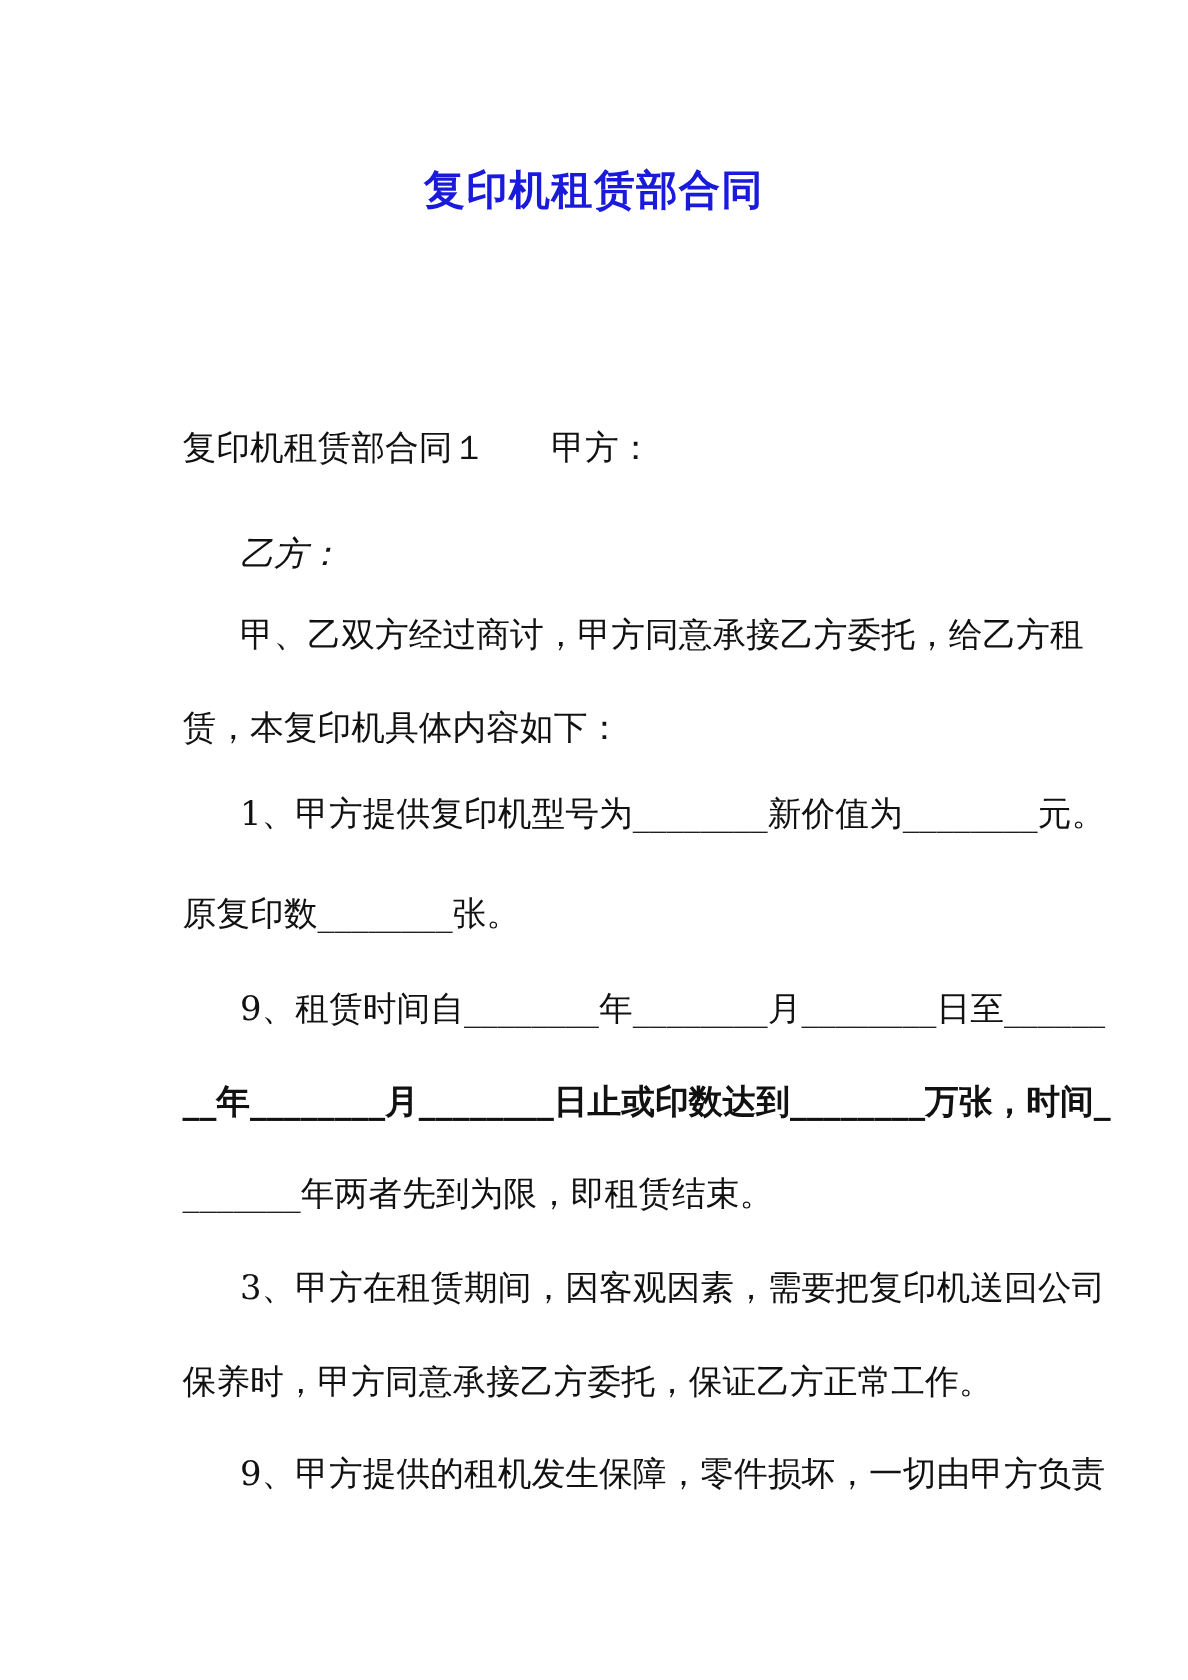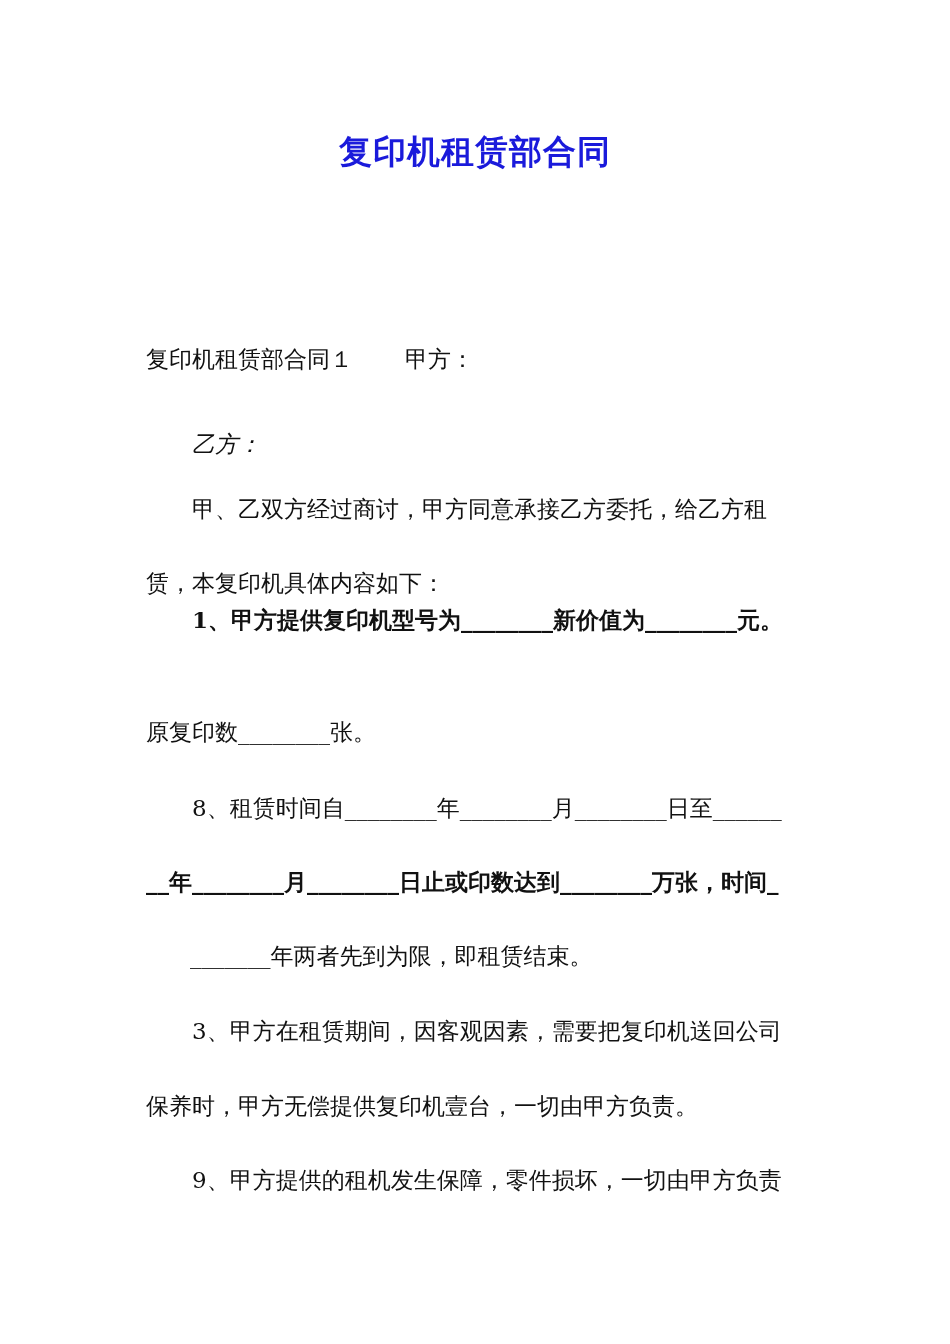--- a/index.html
+++ b/index.html
@@ -32,21 +32,21 @@
       font-family: "DejaVu Sans", "Liberation Sans", sans-serif;
       font-size: 33px;
       font-weight: bold;
       color: #1a1adb;
       letter-spacing: 1px;
       line-height: 48px;
     }
     .line {
       position: absolute;
       left: 146px;
-      font-size: 23px;
+      font-size: 27px;
       line-height: 32px;
       white-space: pre;
       color: #111111;
     }
     .indent { left: 192px; }
     .gap { display: inline-block; width: 52px; }
   </style>
 </head>
 <body>
 
@@ -54,25 +54,25 @@
 
   <div class="title">复印机租赁部合同</div>
 
   <div class="line" style="top:343px;"><span>复印机租赁部合同１</span><span class="gap"></span><span>甲方：</span></div>
 
   <div class="line indent" style="top:428px;font-style:italic;">乙方：</div>
 
   <div class="line" style="top:567px;">赁，本复印机具体内容如下：</div>
   <div class="line indent" style="top:493px;">甲、乙双方经过商讨，甲方同意承接乙方委托，给乙方租</div>
 
-  <div class="line indent" style="top:604px;font-weight:bold;">1、甲方提供复印机型号为________新价值为________元。</div>
+  <div class="line indent" style="top:636px;">1、甲方提供复印机型号为________新价值为________元。</div>
   <div class="line" style="top:716px;">原复印数________张。</div>
 
-  <div class="line indent" style="top:792px;">8、租赁时间自________年________月________日至______</div>
+  <div class="line indent" style="top:792px;">9、租赁时间自________年________月________日至______</div>
   <div class="line" style="top:866px;font-weight:bold;">__年________月________日止或印数达到________万张，时间_</div>
-  <div class="line" style="top:940px;margin-left:44px;">_______年两者先到为限，即租赁结束。</div>
+  <div class="line" style="top:940px;">_______年两者先到为限，即租赁结束。</div>
 
   <div class="line indent" style="top:1015px;">3、甲方在租赁期间，因客观因素，需要把复印机送回公司</div>
-  <div class="line" style="top:1090px;">保养时，甲方无偿提供复印机壹台，一切由甲方负责。</div>
+  <div class="line" style="top:1090px;">保养时，甲方同意承接乙方委托，保证乙方正常工作。</div>
 
   <div class="line indent" style="top:1164px;">9、甲方提供的租机发生保障，零件损坏，一切由甲方负责</div>
 
 </div>
 
 </body></html>

